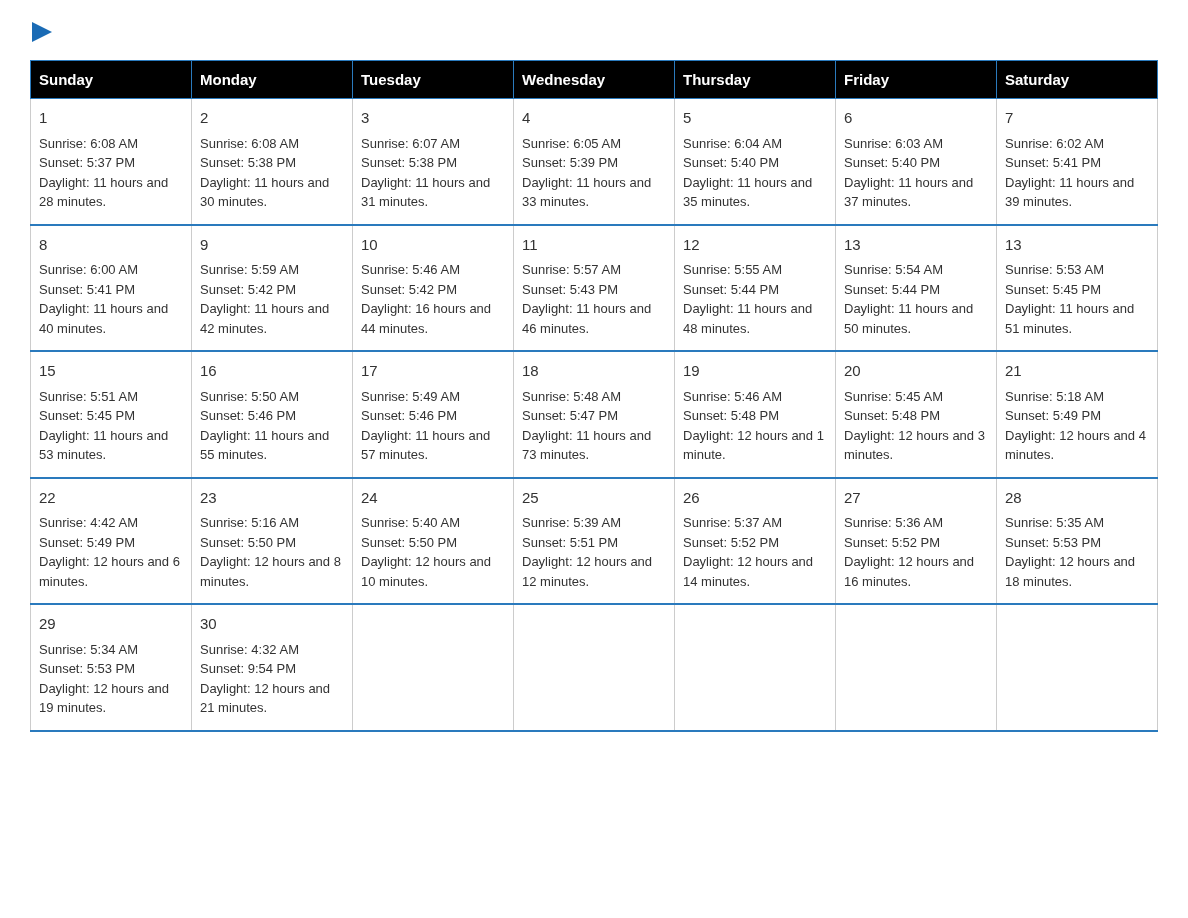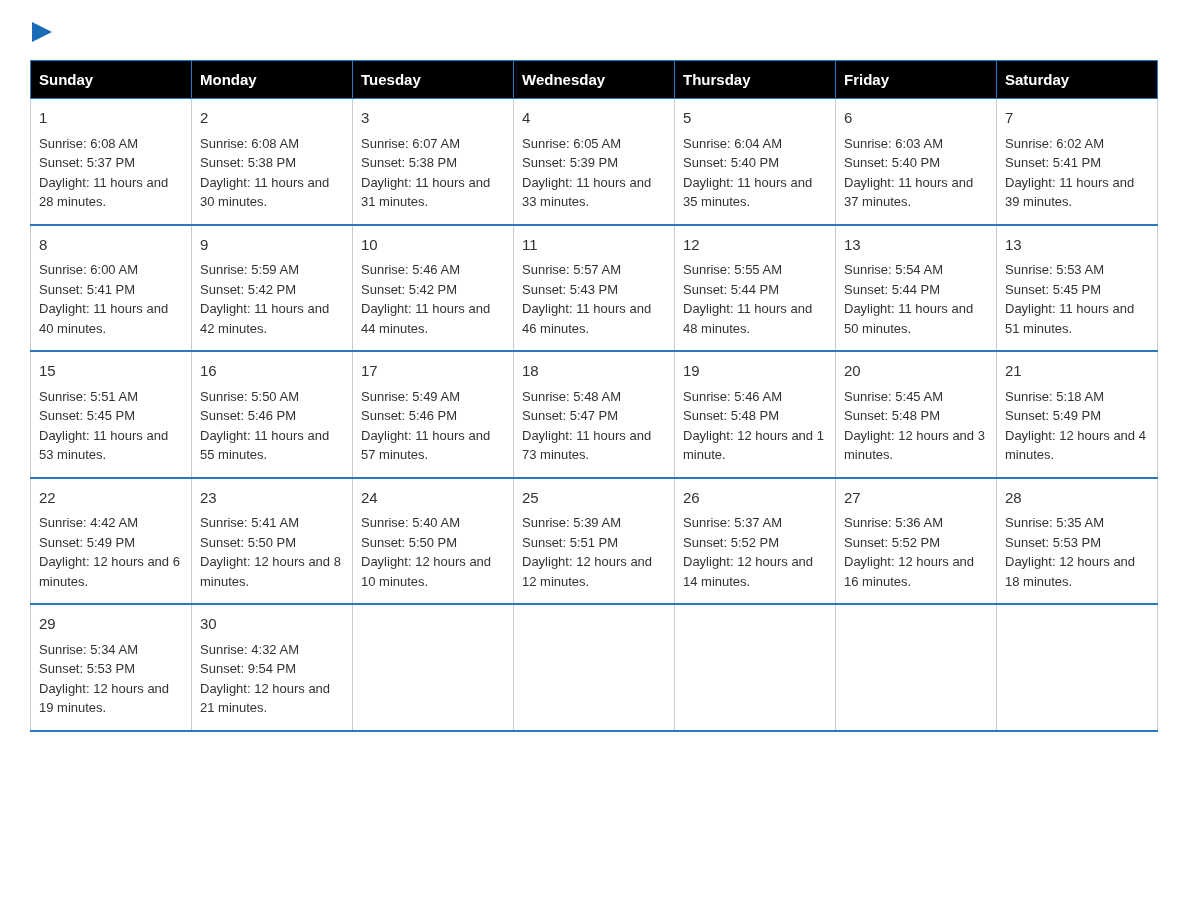--- a/index.html
+++ b/index.html
@@ -165,21 +165,21 @@
         <td>
         <span class="day-num">9</span>
         <span class="day-info">Sunrise: 5:59 AM</span><br>
         <span class="day-info">Sunset: 5:42 PM</span><br>
         <span class="day-info">Daylight: 11 hours and 42 minutes.</span>
       </td>
         <td>
         <span class="day-num">10</span>
         <span class="day-info">Sunrise: 5:46 AM</span><br>
         <span class="day-info">Sunset: 5:42 PM</span><br>
-        <span class="day-info">Daylight: 11 hours and 44 minutes.</span>
+        <span class="day-info">Daylight: 16 hours and 44 minutes.</span>
       </td>
         <td>
         <span class="day-num">11</span>
         <span class="day-info">Sunrise: 5:57 AM</span><br>
         <span class="day-info">Sunset: 5:43 PM</span><br>
         <span class="day-info">Daylight: 11 hours and 46 minutes.</span>
       </td>
         <td>
         <span class="day-num">12</span>
         <span class="day-info">Sunrise: 5:55 AM</span><br>
@@ -245,21 +245,21 @@
       </tr>
       <tr>
         <td>
         <span class="day-num">22</span>
         <span class="day-info">Sunrise: 4:42 AM</span><br>
         <span class="day-info">Sunset: 5:49 PM</span><br>
         <span class="day-info">Daylight: 12 hours and 6 minutes.</span>
       </td>
         <td>
         <span class="day-num">23</span>
-        <span class="day-info">Sunrise: 5:41 AM</span><br>
+        <span class="day-info">Sunrise: 5:16 AM</span><br>
         <span class="day-info">Sunset: 5:50 PM</span><br>
         <span class="day-info">Daylight: 12 hours and 8 minutes.</span>
       </td>
         <td>
         <span class="day-num">24</span>
         <span class="day-info">Sunrise: 5:40 AM</span><br>
         <span class="day-info">Sunset: 5:50 PM</span><br>
         <span class="day-info">Daylight: 12 hours and 10 minutes.</span>
       </td>
         <td>

